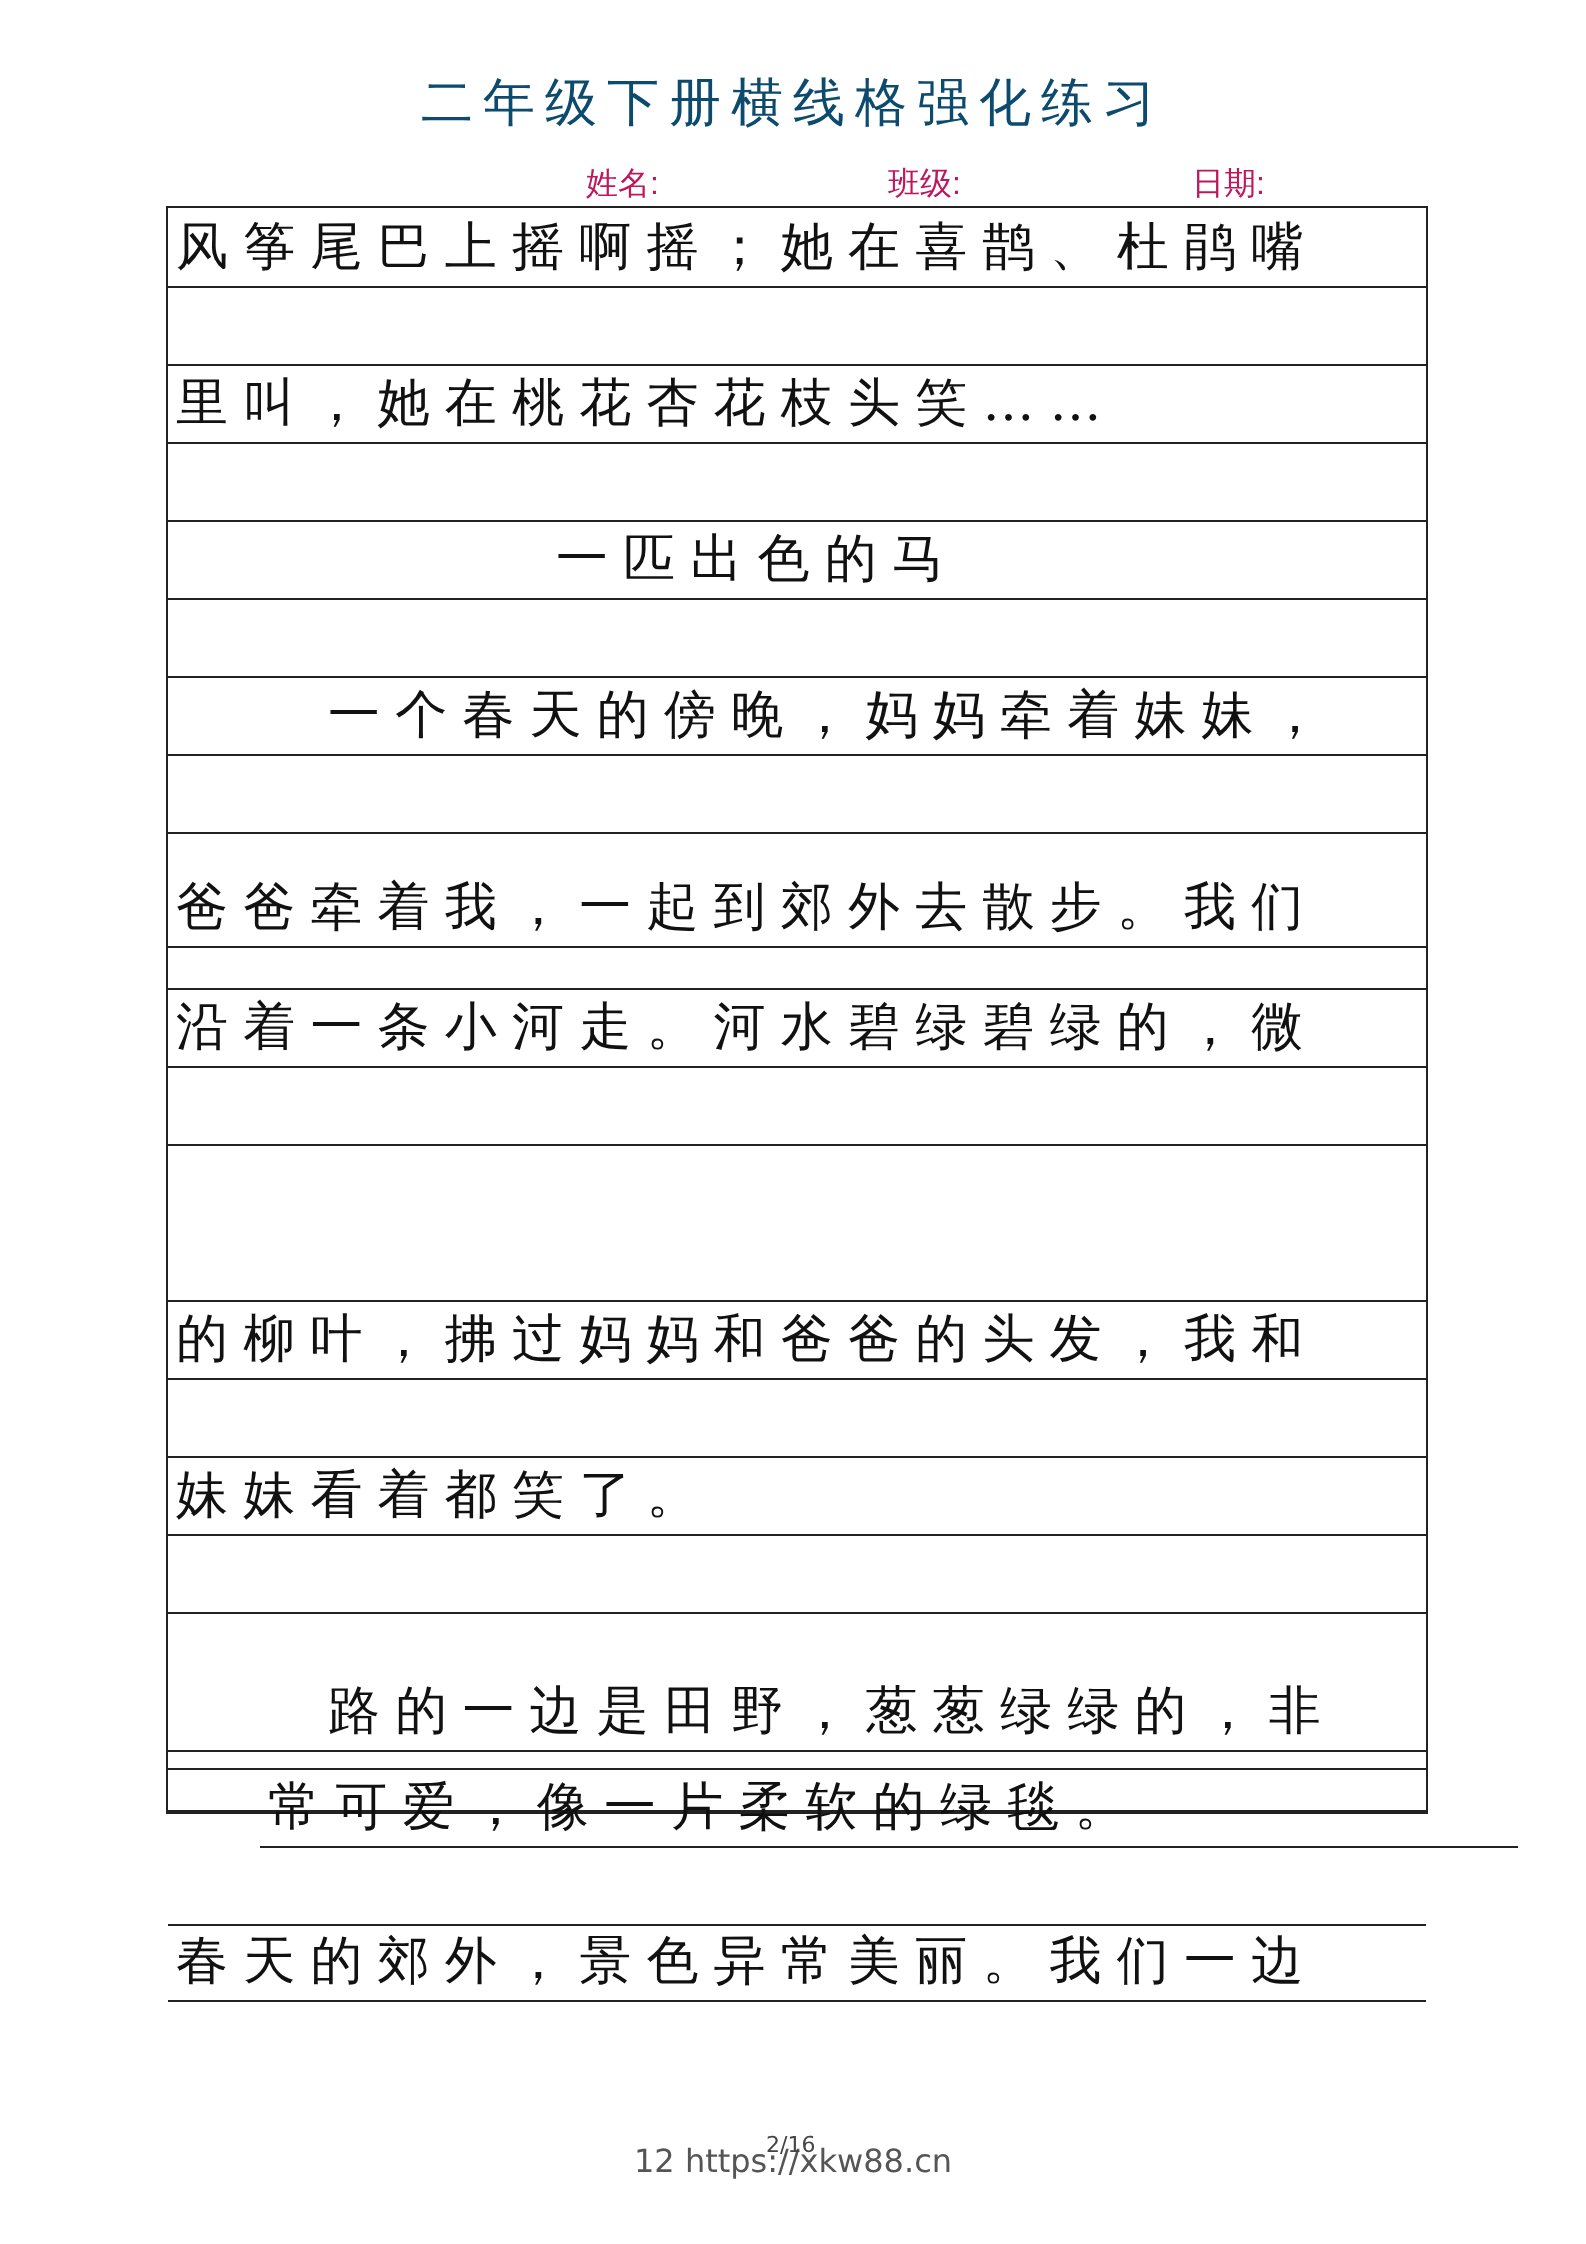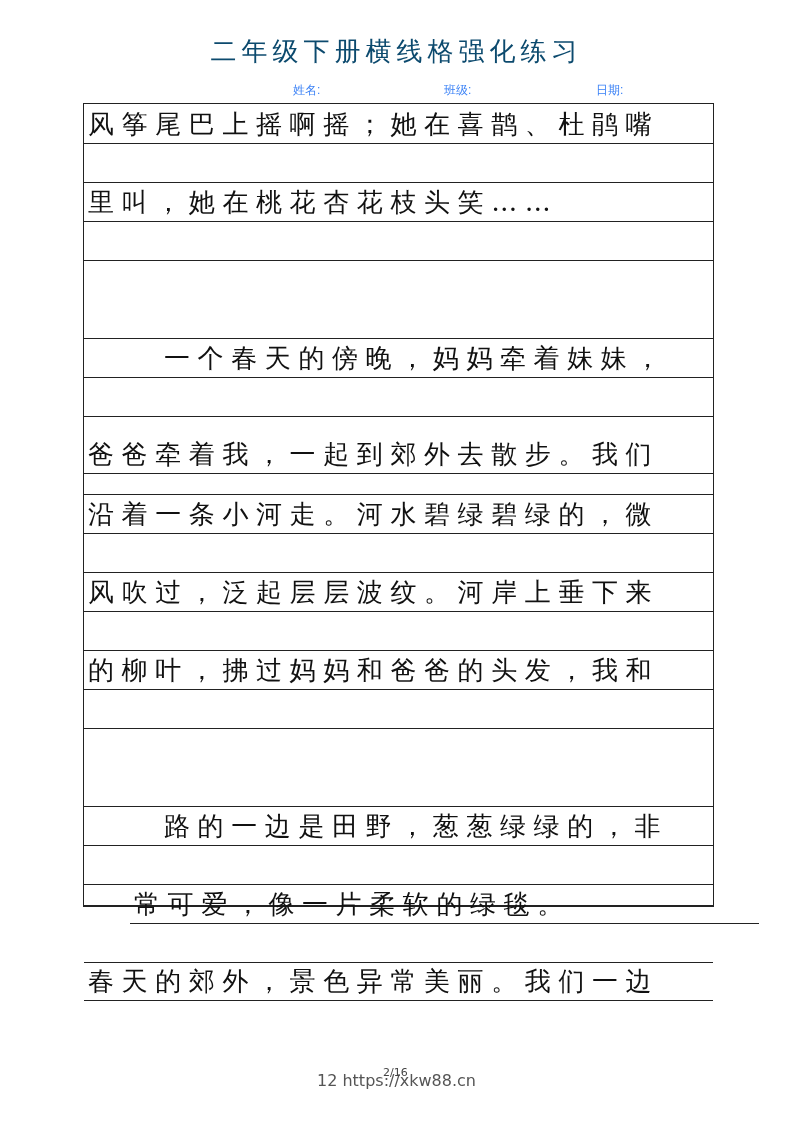--- a/index.html
+++ b/index.html
@@ -22,23 +22,23 @@
       top: 34px;
       text-align: center;
       font-size: 26px;
       letter-spacing: 5px;
       font-family: "DejaVu Serif", serif;
       color: #0c4a6e;
     }
     .info-row {
       position: absolute;
       top: 82px;
-      font-size: 12px;
+      font-size: 16px;
       font-family: Liberation Sans, sans-serif;
-      color: #3b82f6;
+      color: #be185d;
     }
     .sheet {
       position: absolute;
       left: 83px;
       top: 103px;
       width: 631px;
       height: 804px;
       border: 1.5px solid #222;
       box-sizing: border-box;
       border-bottom-width: 2px;
@@ -97,43 +97,46 @@
 
 <div class="sheet" id="sheet">
     <div class="row" style="top: 0px; height: 40px;">
       <span class="row-text">风筝尾巴上摇啊摇；她在喜鹊、杜鹃嘴</span>
     </div>
     <div class="row" style="top: 40px; height: 39px;"></div>
     <div class="row" style="top: 79px; height: 39px;">
       <span class="row-text">里叫，她在桃花杏花枝头笑……</span>
     </div>
     <div class="row" style="top: 118px; height: 39px;"></div>
+    <div class="row" style="top: 157px; height: 39px;">
+      <span class="row-text heading">一匹出色的马</span>
+    </div>
     <div class="row" style="top: 196px; height: 39px;"></div>
     <div class="row" style="top: 235px; height: 39px;">
       <span class="row-text indent">一个春天的傍晚，妈妈牵着妹妹，</span>
     </div>
     <div class="row" style="top: 274px; height: 39px;"></div>
     <div class="row" style="top: 331px; height: 39px;">
       <span class="row-text">爸爸牵着我，一起到郊外去散步。我们</span>
     </div>
     <div class="row" style="top: 352px; height: 39px;"></div>
     <div class="row" style="top: 391px; height: 39px;">
       <span class="row-text">沿着一条小河走。河水碧绿碧绿的，微</span>
     </div>
     <div class="row" style="top: 430px; height: 39px;"></div>
-    <div class="row" style="top: 469px; height: 39px;">
-      <span class="row-text">风吹过，泛起层层波纹。河岸上垂下来</span>
-    </div>
     <div class="row" style="top: 508px; height: 39px;"></div>
     <div class="row" style="top: 547px; height: 39px;">
       <span class="row-text">的柳叶，拂过妈妈和爸爸的头发，我和</span>
     </div>
     <div class="row" style="top: 586px; height: 39px;"></div>
+    <div class="row" style="top: 625px; height: 39px;">
+      <span class="row-text">妹妹看着都笑了。</span>
+    </div>
     <div class="row" style="top: 664px; height: 39px;"></div>
-    <div class="row" style="top: 703px; height: 39px;">
+    <div class="row" style="top: 733px; height: 39px;">
       <span class="row-text indent">路的一边是田野，葱葱绿绿的，非</span>
     </div>
     <div class="row" style="top: 742px; height: 39px;"></div>
     <div class="row" style="top: 781px; height: 39px; margin-left: 46px;">
       <span class="row-text">常可爱，像一片柔软的绿毯。</span>
     </div>
     <div class="row" style="top: 820px; height: 39px;"></div>
     <div class="row" style="top: 859px; height: 38px;">
       <span class="row-text">春天的郊外，景色异常美丽。我们一边</span>
     </div>

